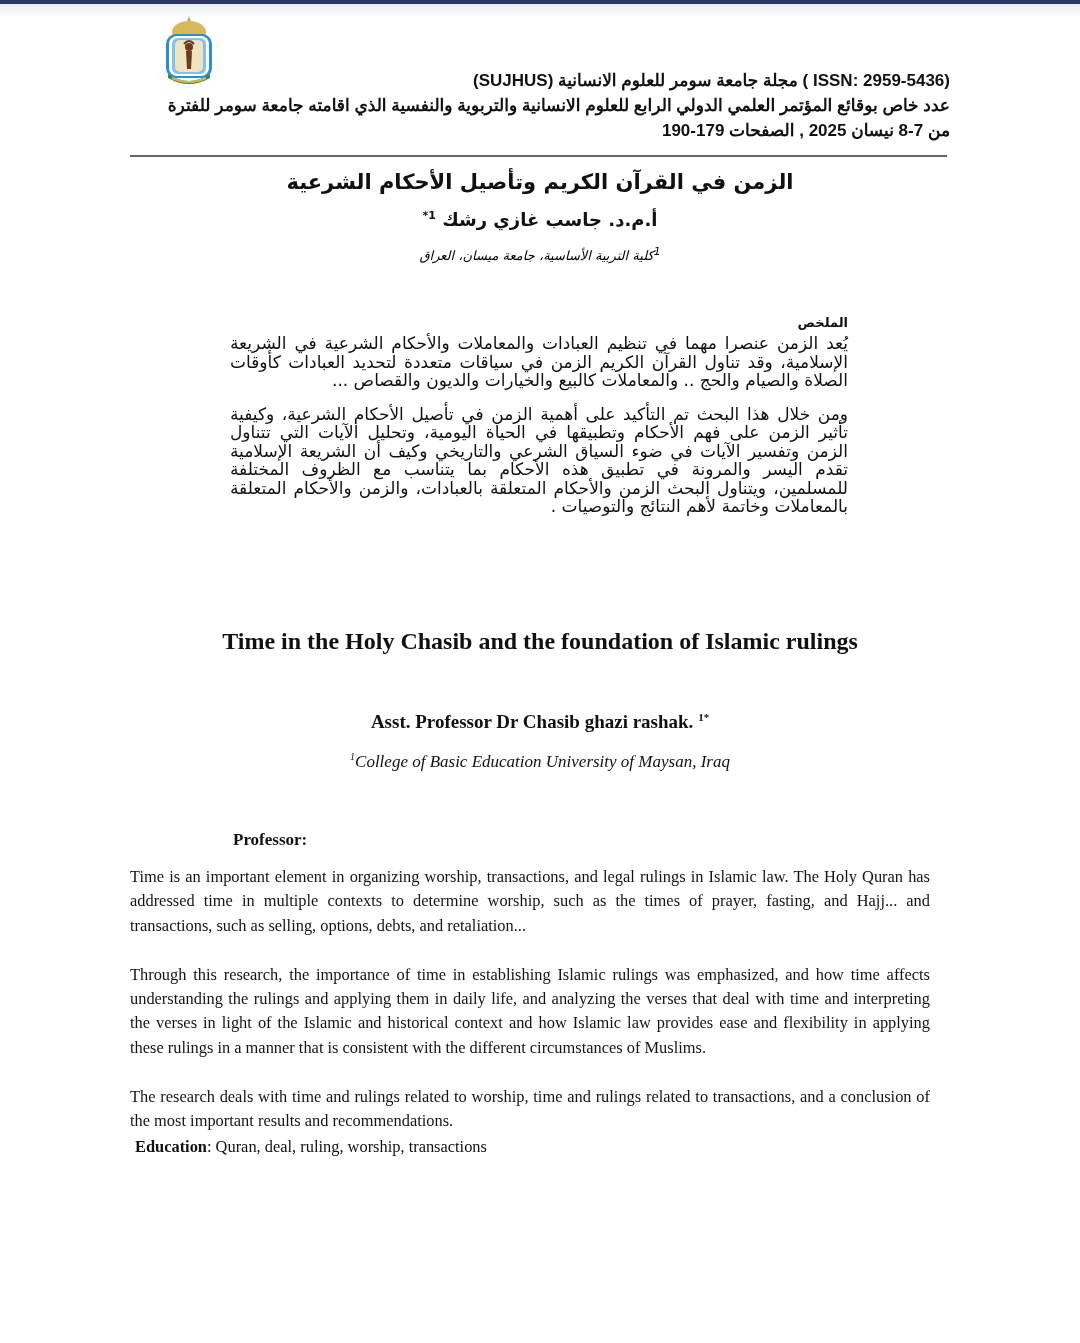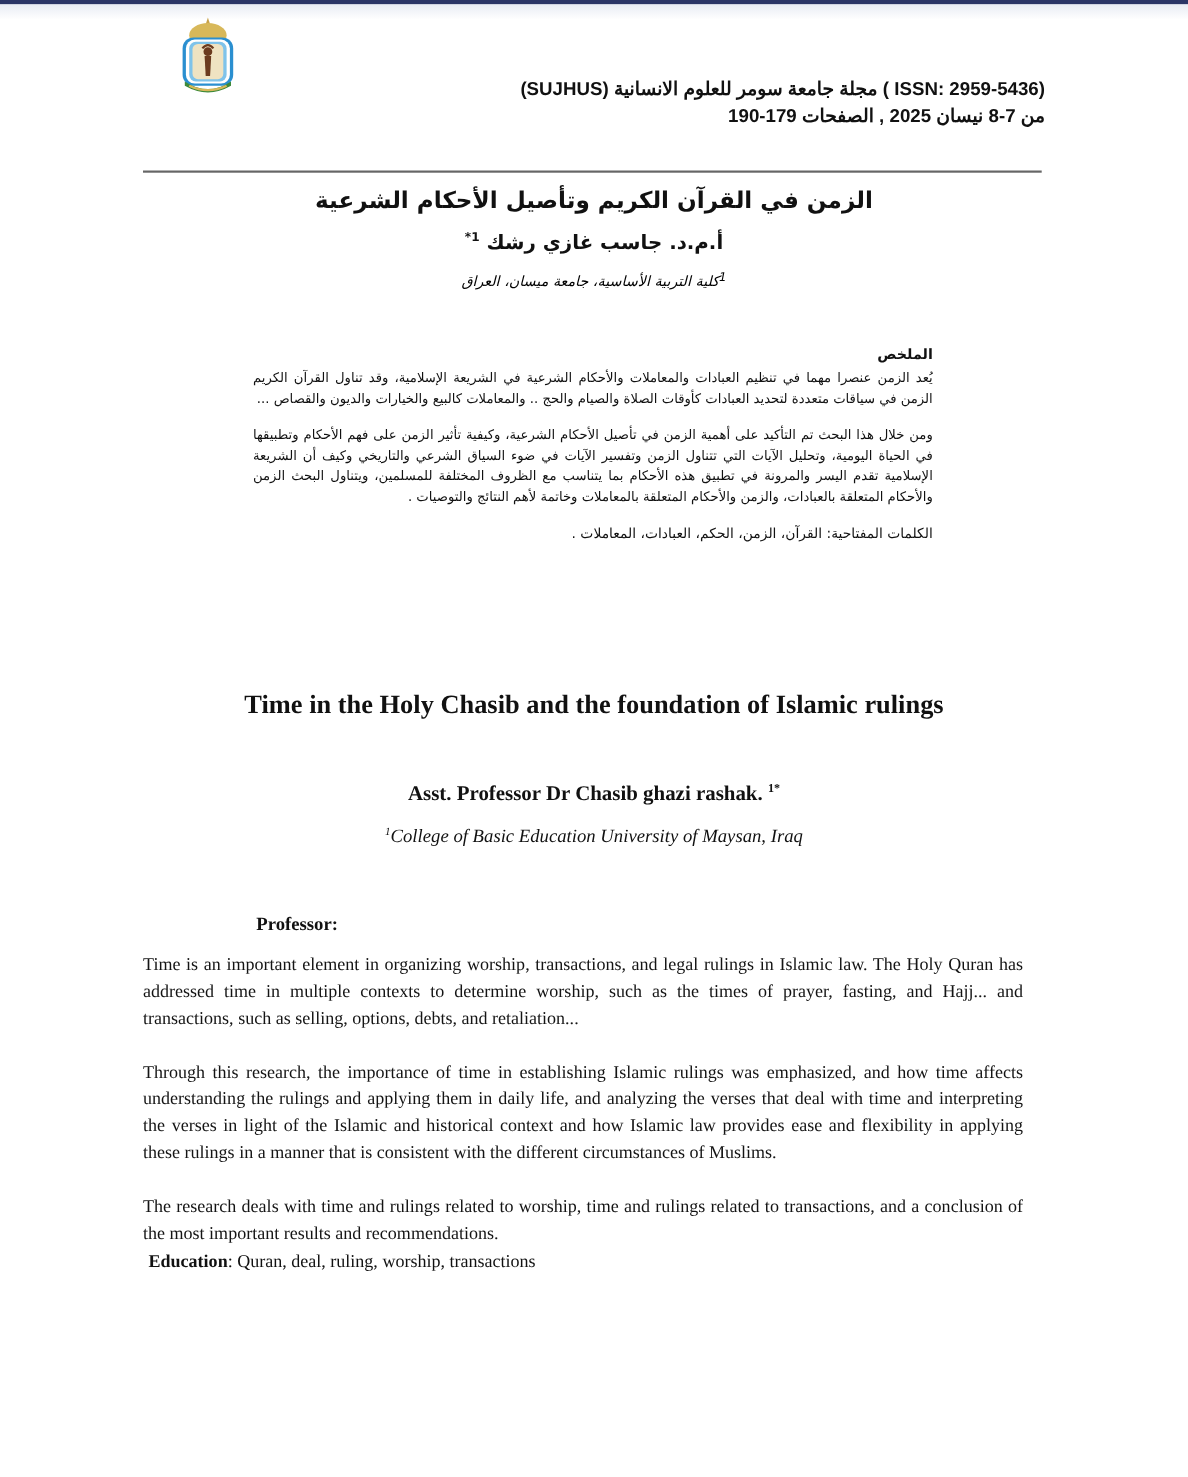--- a/index.html
+++ b/index.html
@@ -23,21 +23,21 @@
       direction: rtl; font-family: "DejaVu Sans", sans-serif; font-weight: bold; font-size: 21px; line-height: 30px; }
     .ar-author { position: absolute; left: 200px; top: 202px; width: 680px; text-align: center;
       direction: rtl; font-family: "DejaVu Sans", sans-serif; font-weight: bold; font-size: 18px; line-height: 28px; }
     .ar-author sup { font-size: 11px; }
     .ar-affil { position: absolute; left: 200px; top: 240px; width: 680px; text-align: center;
       direction: rtl; font-family: "DejaVu Sans", sans-serif; font-style: italic; font-size: 13px; line-height: 24px; color: #000000; }
 
     .ar-abstract { position: absolute; left: 230px; top: 312px; width: 618px; direction: rtl; text-align: right;
       font-family: "DejaVu Sans", sans-serif; color: #111; }
     .ar-abstract .heading { font-weight: bold; font-size: 13px; line-height: 22px; margin-bottom: 0; }
-    .ar-abstract p { font-size: 12px; line-height: 18.5px; text-align: justify; text-align-last: right; }
+    .ar-abstract p { font-size: 17px; line-height: 18.5px; text-align: justify; text-align-last: right; }
     .ar-abstract p.p1 { margin-bottom: 15px; }
     .ar-abstract p.p2 { margin-bottom: 15px; }
     .ar-abstract .kw { font-size: 12.6px; line-height: 20px; }
 
     .en-title { position: absolute; left: 220px; top: 626px; width: 640px; text-align: center;
       font-weight: bold; font-size: 24px; line-height: 31px; }
     .en-author { position: absolute; left: 220px; top: 703px; width: 640px; text-align: center;
       font-weight: bold; font-size: 19px; line-height: 28px; }
     .en-author sup { font-size: 11px; }
     .en-affil { position: absolute; left: 220px; top: 744px; width: 640px; text-align: center;
@@ -70,39 +70,39 @@
     <circle cx="29" cy="33" r="4" fill="#6b3b1f"></circle>
     <path d="M24 30 Q29 24 34 30" stroke="#6b3b1f" stroke-width="2" fill="none"></path>
     <path d="M26 37 L32 37 L31 55 L27 55 Z" fill="#6b3b1f"></path>
     <path d="M8 60 Q29 74 50 60 L50 64 Q29 76 8 64 Z" fill="#3d8a3a"></path>
     <path d="M12 64 Q29 72 46 64" stroke="#d8b85a" stroke-width="2" fill="none"></path>
   </svg>
 </div>
 
 <div class="journal-header">
   <div class="line ar">(SUJHUS)  مجلة جامعة سومر للعلوم الانسانية ( ISSN: 2959-5436)</div>
+  <div class="line ar">عدد خاص بوقائع المؤتمر العلمي الدولي الرابع للعلوم الانسانية والتربوية والنفسية الذي اقامته جامعة سومر للفترة</div>
   <div class="line ar">من 7-8 نيسان 2025 , الصفحات 179-190</div>
 </div>
 
 <div class="rule"></div>
 
 <div class="ar-title">الزمن في القرآن الكريم وتأصيل الأحكام الشرعية</div>
 <div class="ar-author">
   <span>أ.م.د. جاسب غازي رشك</span>
   <sup>1*</sup>
 </div>
 <div class="ar-affil">
   <sup>1</sup><span>كلية التربية الأساسية، جامعة ميسان، العراق</span>
 </div>
 
 <div class="ar-abstract">
   <div class="heading">الملخص</div>
   <p class="p1">يُعد الزمن عنصرا مهما في تنظيم العبادات والمعاملات والأحكام الشرعية في الشريعة الإسلامية، وقد تناول القرآن الكريم الزمن في سياقات متعددة لتحديد العبادات كأوقات الصلاة والصيام والحج .. والمعاملات كالبيع والخيارات والديون والقصاص ...</p>
   <p class="p2">ومن خلال هذا البحث تم التأكيد على أهمية الزمن في تأصيل الأحكام الشرعية، وكيفية تأثير الزمن على فهم الأحكام وتطبيقها في الحياة اليومية، وتحليل الآيات التي تتناول الزمن وتفسير الآيات في ضوء السياق الشرعي والتاريخي وكيف أن الشريعة الإسلامية تقدم اليسر والمرونة في تطبيق هذه الأحكام بما يتناسب مع الظروف المختلفة للمسلمين، ويتناول البحث الزمن والأحكام المتعلقة بالعبادات، والزمن والأحكام المتعلقة بالمعاملات وخاتمة لأهم النتائج والتوصيات .</p>
-  <div class="kw">الكلمات المفتاحية: القرآن، الزمن، الحكم، العبادات، المعاملات .</div>
 </div>
 
 <div class="en-title">Time in the Holy Chasib and the foundation of Islamic rulings</div>
 <div class="en-author">
   <span>Asst. Professor Dr Chasib ghazi rashak.</span>
   <sup>1*</sup>
 </div>
 <div class="en-affil">
   <sup>1</sup><span>College of Basic Education University of Maysan, Iraq</span>
 </div>

